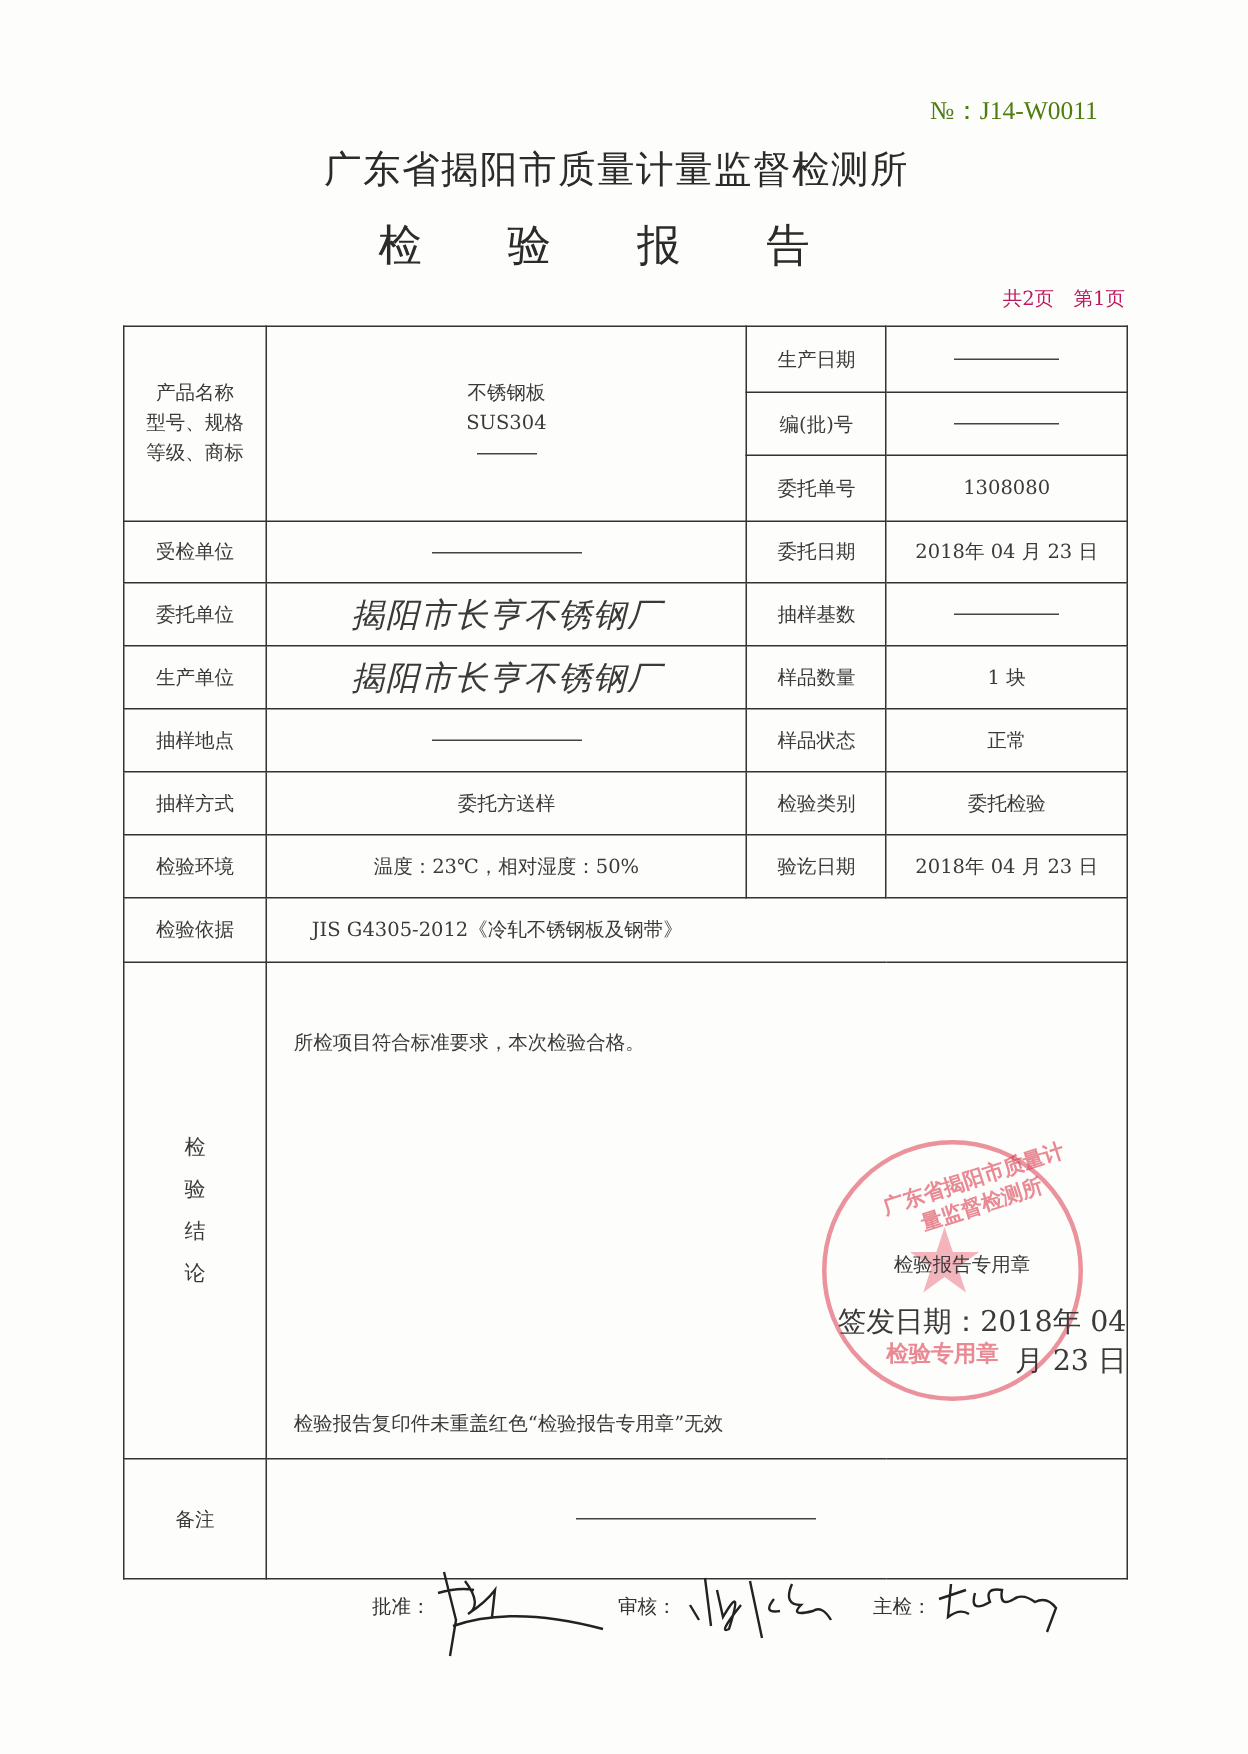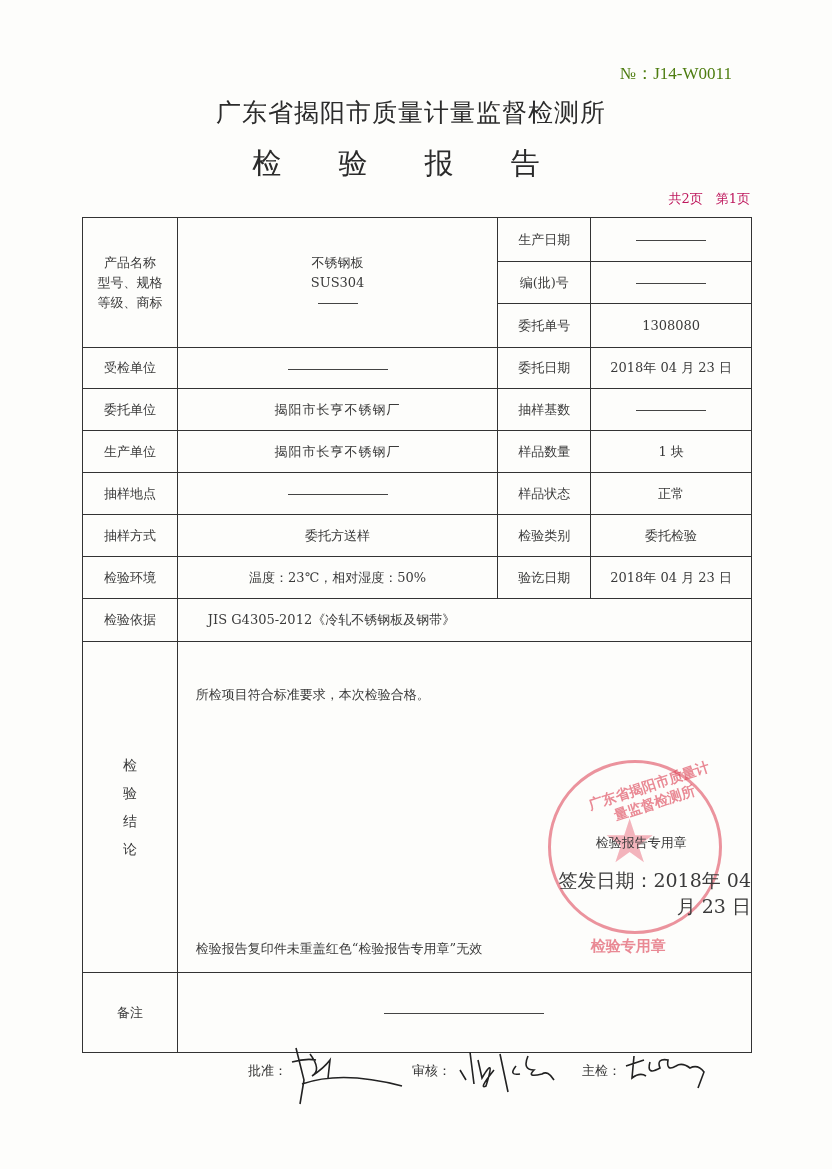--- a/index.html
+++ b/index.html
@@ -20,21 +20,21 @@
     border-collapse: collapse; font-size: 13px;
   }
   table.report td {
     border: 1.5px solid #333; text-align: center; vertical-align: middle; padding: 0;
     color: #3a3a3a;
   }
   .lbl { width: 94px; }
   .val { width: 320px; }
   .lbl2 { width: 92px; }
   .val2 { width: 160px; }
-  .big { font-size: 13px; color: #555; letter-spacing: 1px; }
+  .big { font-size: 22px; color: #555; letter-spacing: 1px; font-style: italic; }
   .dash { display: inline-block; width: 100px; border-top: 1px solid #444; vertical-align: middle; }
   .dash.short { width: 40px; }
   .dash.mid { width: 70px; }
   .dash.long { width: 160px; }
   .left { text-align: left !important; padding-left: 30px !important; }
   .prodcell { line-height: 20px; }
   .conclusion-cell { position: relative; height: 330px; }
   .concl-label { line-height: 28px; font-size: 14px; }
   .concl-text { position: absolute; left: 18px; top: 44px; font-size: 13px; }
   .stamp-text { position: absolute; left: 418px; top: 192px; font-size: 13px; }
@@ -128,21 +128,21 @@
       <div>检</div>
       <div>验</div>
       <div>结</div>
       <div>论</div>
     </td>
     <td colspan="3" class="conclusion-cell">
       <div class="concl-text">所检项目符合标准要求，本次检验合格。</div>
       <div class="seal">
         <div class="seal-star">★</div>
         <div class="seal-arc" style="left:34px;top:14px;transform:rotate(-18deg);">广东省揭阳市质量计量监督检测所</div>
-        <div class="seal-arc" style="left:40px;top:130px;font-size:15px;margin-top:44px;">检验专用章</div>
+        <div class="seal-arc" style="left:40px;top:130px;font-size:15px;">检验专用章</div>
       </div>
       <div class="stamp-text">检验报告专用章</div>
       <div class="issue-date">签发日期：2018年 04 月 23 日</div>
       <div class="copy-note">检验报告复印件未重盖红色“检验报告专用章”无效</div>
     </td>
   </tr>
   <tr style="height:80px">
     <td class="lbl">备注</td>
     <td colspan="3"><span class="dash long"></span></td>
   </tr>

